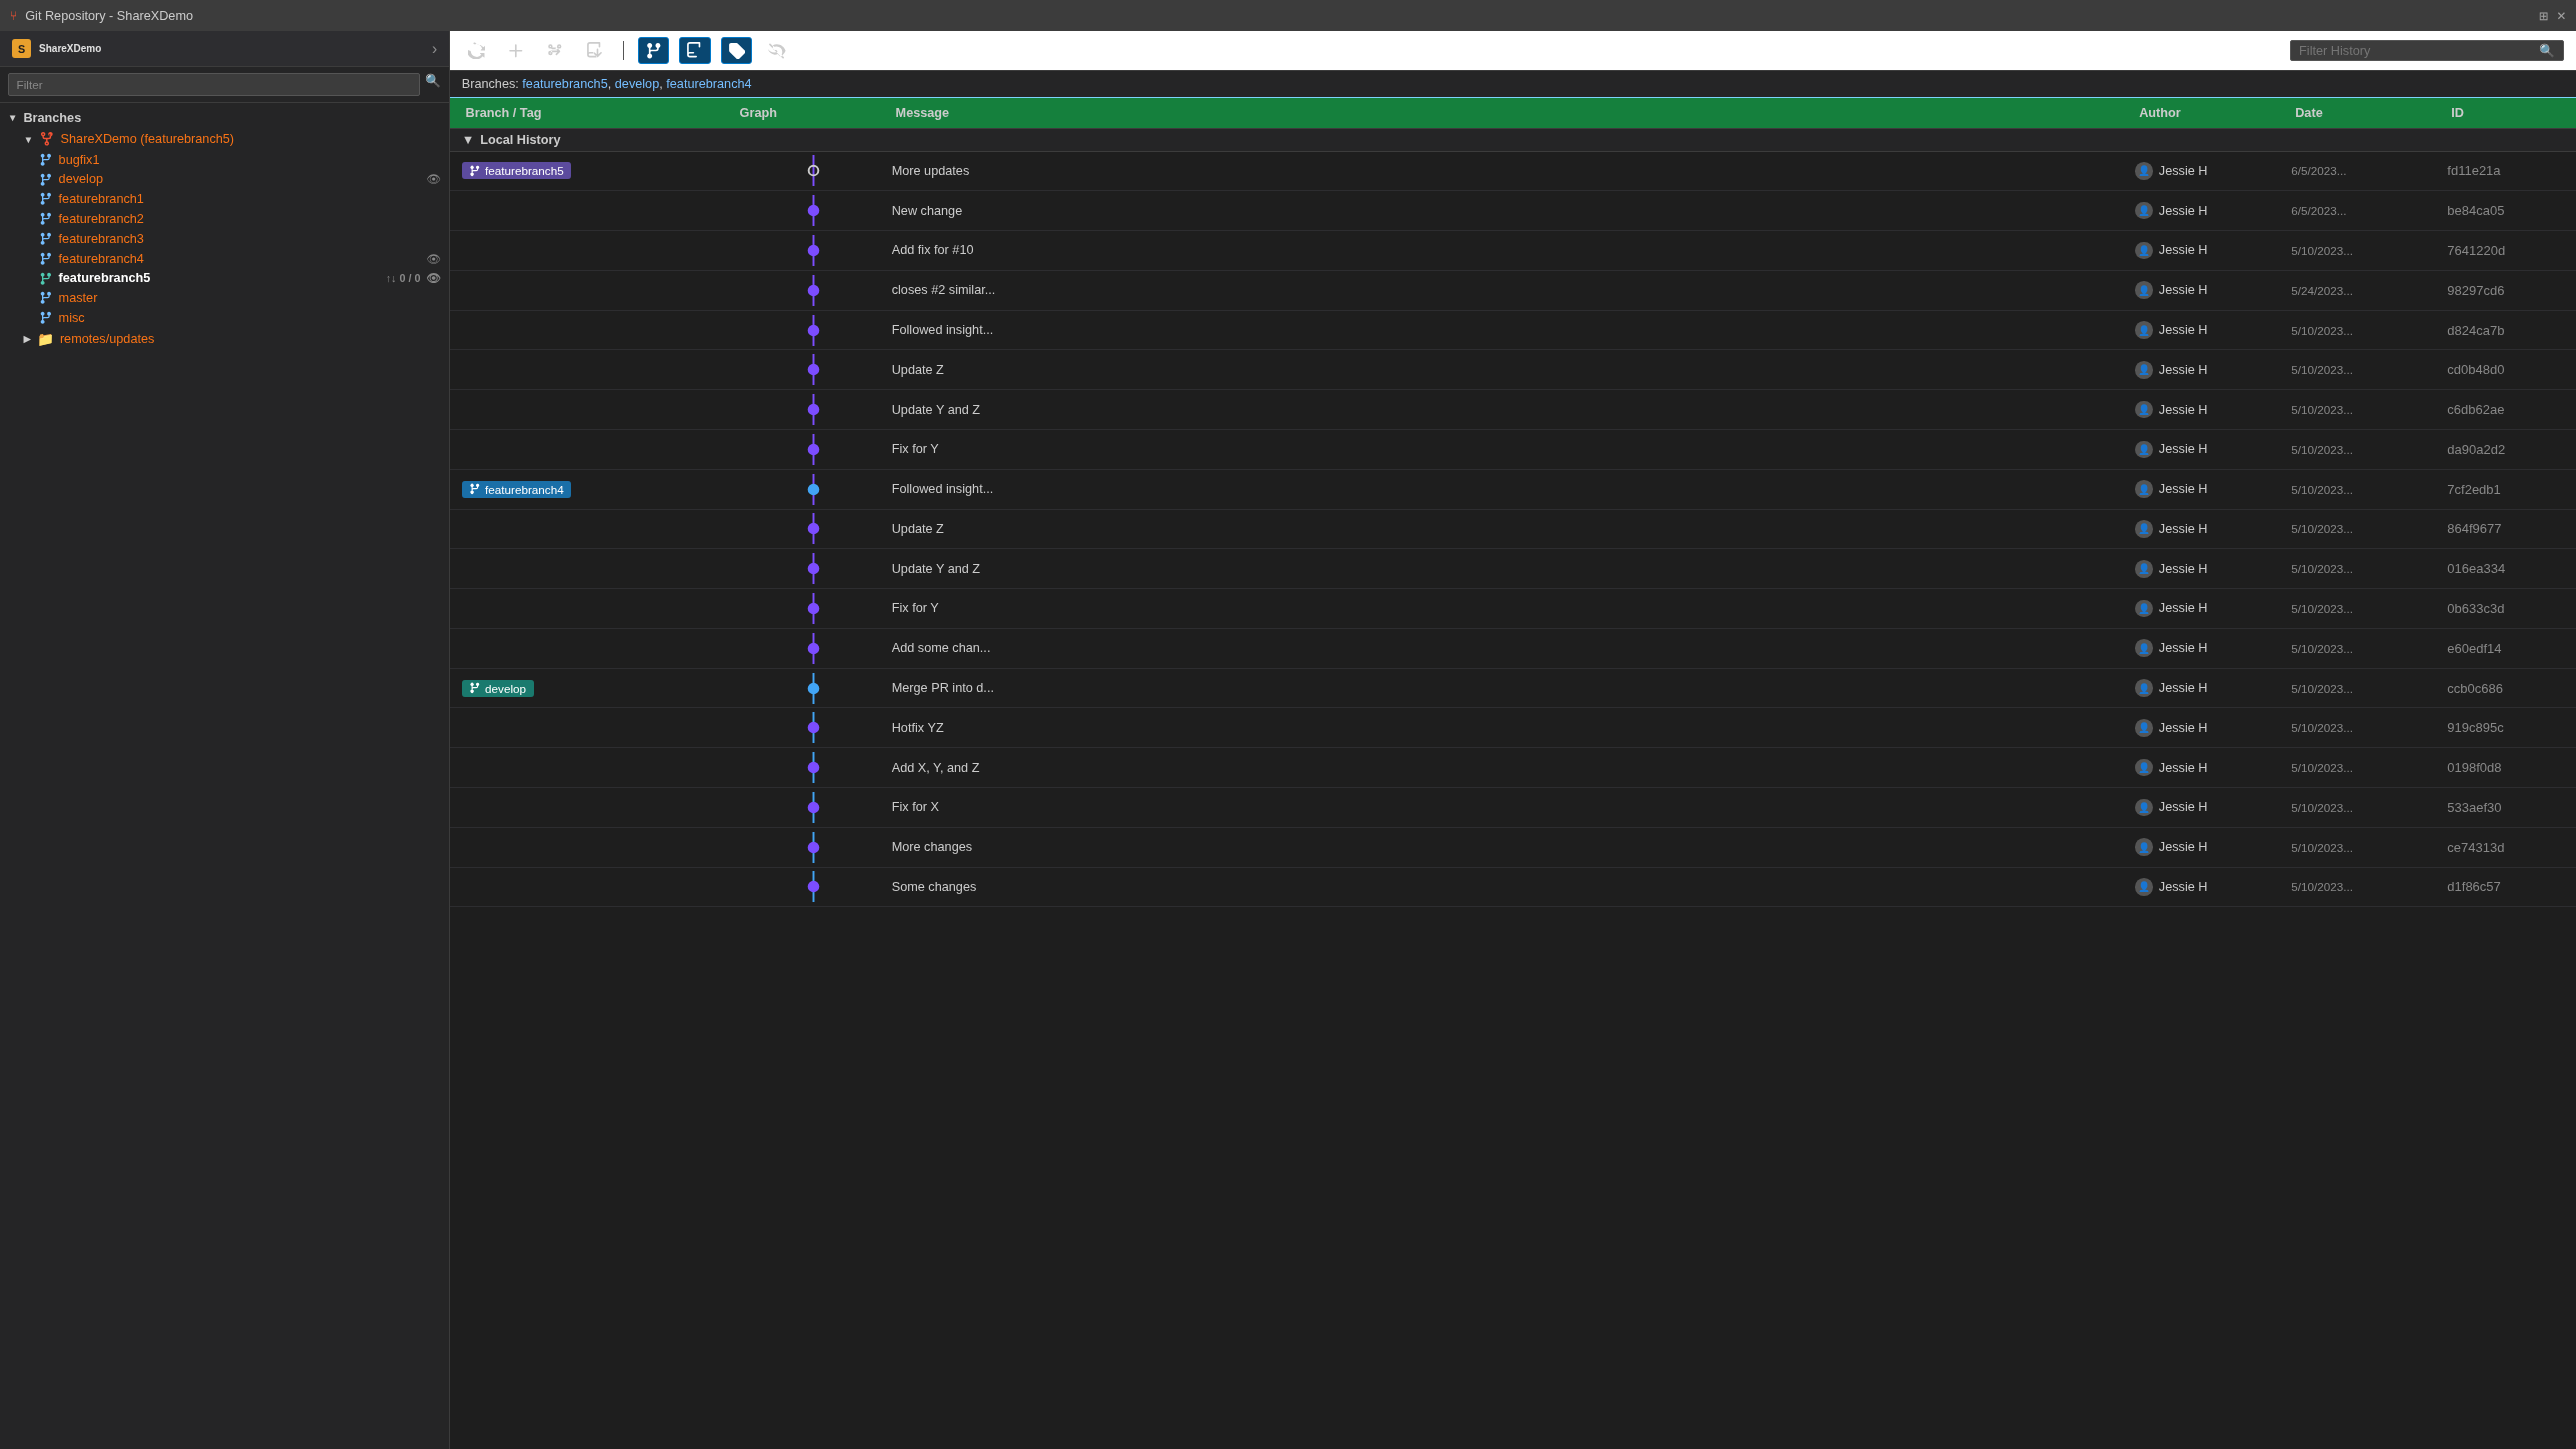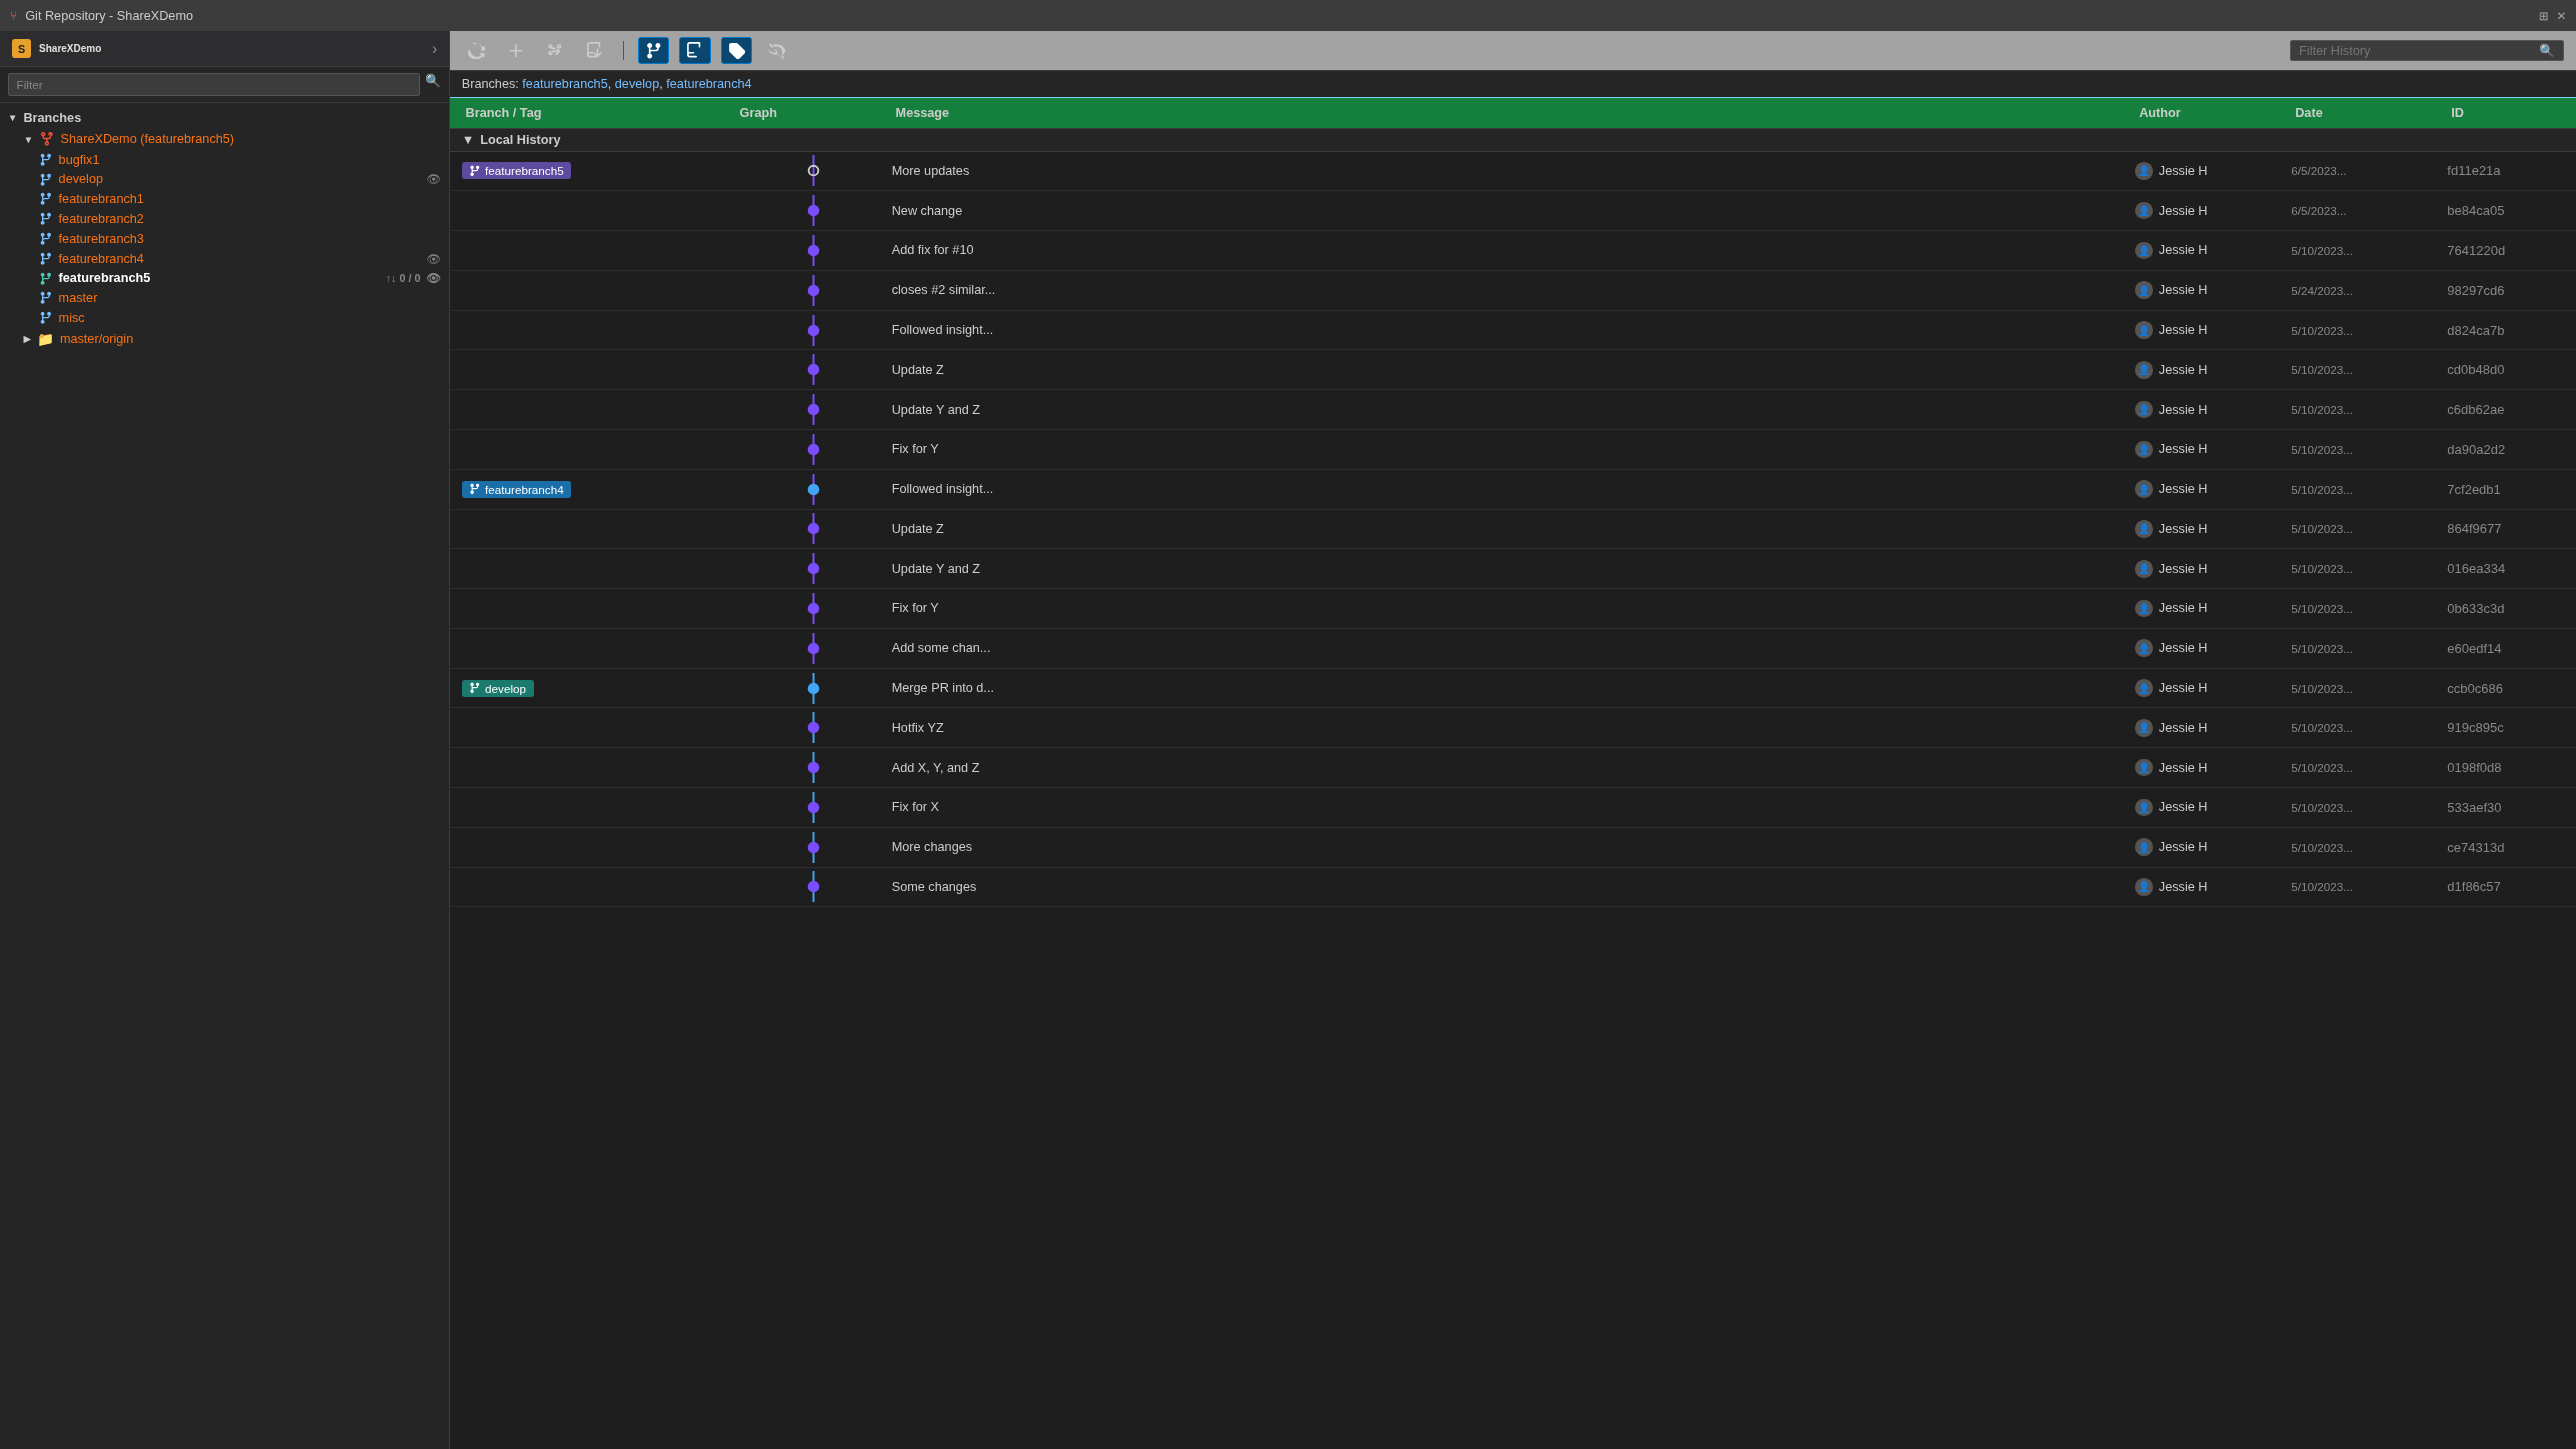--- a/index.html
+++ b/index.html
@@ -143,21 +143,21 @@
       flex: 1;
       background: #1e1e1e;
       display: flex;
       flex-direction: column;
       overflow: hidden;
     }
     .toolbar {
       display: flex;
       align-items: center;
       padding: 5.9px 11.7px;
-      background: #a3a3a3;
+      background: #ffffff;
       border-bottom: 1px solid #3c3c3c;
       gap: 10px;
     }
     .toolbar-btn {
       background: transparent;
       border: none;
       color: #cccccc;
       padding: 3.9px 5.9px;
       cursor: pointer;
       border-radius: 2.9px;
@@ -398,21 +398,21 @@
     <path d="M9.5 3.25a2.25 2.25 0 1 1 3 2.122V6A2.5 2.5 0 0 1 10 8.5H6a1 1 0 0 0-1 1v1.128a2.251 2.251 0 1 1-1.5 0V5.372a2.25 2.25 0 1 1 1.5 0v1.836A2.493 2.493 0 0 1 6 7h4a1 1 0 0 0 1-1v-.628A2.25 2.25 0 0 1 9.5 3.25z"></path>
   </svg>
             </span>
             <span class="branch-name">misc</span>
           </div>
         </div>
 
       <div class="branch-item remotes-item">
         <span class="triangle">▶</span>
         <span class="branch-icon folder-icon">📁</span>
-        <span class="branch-name">master/origin</span>
+        <span class="branch-name">remotes/updates</span>
       </div>
     </div>
   </div>
 
   <div class="main-content">
 
     <div class="toolbar">
       <button class="toolbar-btn" title="Refresh">
         <svg width="17.6" height="17.6" viewBox="0 0 16 16" fill="currentColor">
           <path d="M1.705 8.005a.75.75 0 0 1 .834.656 5.5 5.5 0 0 0 9.592 2.97l-1.204-1.204a.25.25 0 0 1 .177-.427h3.646a.25.25 0 0 1 .25.25l.007 3.646a.25.25 0 0 1-.426.178l-1.21-1.21a8 8 0 0 1-14.2-4.74.75.75 0 0 1 .656-.834zm6.288-6.005a8 8 0 0 1 6.07 2.76l1.21-1.21a.25.25 0 0 1 .426.177l.007 3.646a.25.25 0 0 1-.25.25h-3.646a.25.25 0 0 1-.177-.426l1.204-1.204A5.5 5.5 0 0 0 6.498 2.01a5.51 5.51 0 0 0-.76 0 .75.75 0 0 1-.095-1.496c.25-.016.5-.024.75-.024z"></path>

